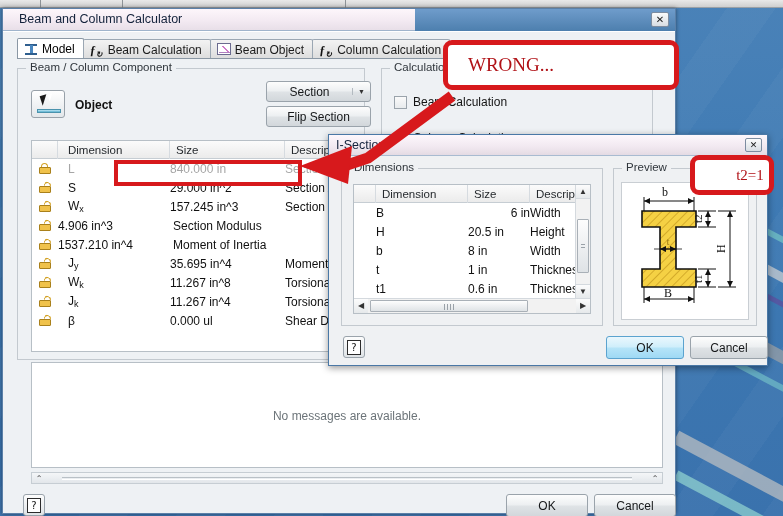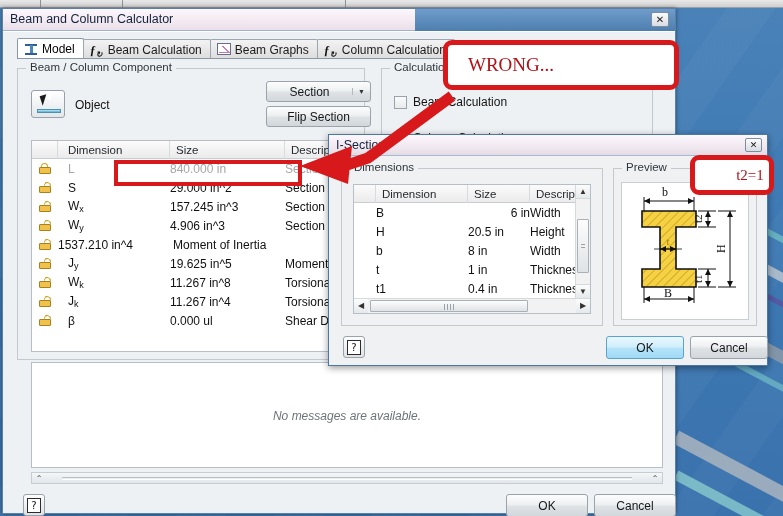--- a/index.html
+++ b/index.html
@@ -23,21 +23,21 @@
     background:linear-gradient(180deg,#ded2dd,#cdbfcd); opacity:.85; }
   .ghost-text { position:absolute; left:240px; top:9px; font-size:9px; color:#8d7f91; letter-spacing:.4px; }
 
   
   #mainwin { position:absolute; left:2px; top:8px; width:674px; height:506px;
     border:1px solid #5b80a8; background:#f0f0f0;
     box-shadow:0 0 4px rgba(0,0,0,.45);
   }
   #mainwin .titlebar { height:22px; background:linear-gradient(180deg,#fdf6fb 0%, #f3eaf2 55%, #e8dfe8 100%);
     border-bottom:1px solid #9fb4cc; position:relative; }
-  #mainwin .titlebar .title { position:absolute; left:7px; top:3px; font-size:12.5px; color:#13223b; }
+  #mainwin .titlebar .title { position:absolute; left:16px; top:3px; font-size:12.5px; color:#13223b; }
   #mainwin .wtabstrip { position:absolute; right:0; top:0; height:22px; width:260px;
     background:linear-gradient(180deg,#6f9ccb,#4d7fae); }
   .winclose { position:absolute; right:6px; top:3px; width:18px; height:15px; border:1px solid #7d8ca0;
     background:linear-gradient(180deg,#fbfbfb,#d8dde3); border-radius:2px; text-align:center;
     font-size:10px; line-height:13px; color:#1b1b1b; font-family:"DejaVu Sans", sans-serif; }
   .clientarea { position:absolute; left:0; top:22px; right:0; bottom:0; background:#eef1f4;
     border-top:1px solid #fff; }
 
   
   .tabrow { position:absolute; left:14px; top:6px; height:21px; display:flex; align-items:flex-end; }
@@ -90,21 +90,21 @@
   .c-desc { flex:1; }
   .lock { display:inline-block; width:12px; height:11px; position:relative; vertical-align:-1px; }
   .lock .body { position:absolute; left:0; bottom:0; width:12px; height:7px; background:#f0c24b;
     border:1px solid #a9801b; border-radius:1px; }
   .lock .shackle { position:absolute; left:2px; top:0; width:7px; height:6px; border:1.5px solid #d3a226;
     border-bottom:none; border-radius:4px 4px 0 0; }
   .lock.open .shackle { left:5px; transform:rotate(22deg); }
   .sub { font-size:9px; vertical-align:-2px; }
 
   
-  .msgpane { position:absolute; background:#fff; border:1px solid #b7bfc6;font-style:italic; }
+  .msgpane { position:absolute; background:#fff; border:1px solid #b7bfc6; }
   .msgpane .txt { position:absolute; left:0; right:0; top:46px; text-align:center; font-size:12px; color:#6c7479; }
   .splitter { position:absolute; height:12px; background:linear-gradient(180deg,#f4f6f8,#e2e6ea);
     border:1px solid #c6cdd3; display:flex; align-items:center; }
   .splitter .bar { flex:1; height:3px; margin:0 16px; border-top:1px solid #b9c0c6; border-bottom:1px solid #fff; }
   .splitter .ar { width:14px; text-align:center; font-size:8px; color:#333; }
 
   .helpbtn { position:absolute; width:22px; height:22px; border:1px solid #9aa3ab; border-radius:3px;
     background:linear-gradient(180deg,#fdfdfd,#dfe3e6); display:flex; align-items:center; justify-content:center; }
   .helpbtn .q { width:14px; height:15px; border:1px solid #2b2b2b; background:#fff; font-size:10px;
     line-height:14px; text-align:center; color:#111; font-family:"DejaVu Sans", sans-serif; }
@@ -189,38 +189,38 @@
         <span class="tab-ico ico-fx">ƒ<sub style="font-size:8px">↻</sub></span>
         <span>Beam Calculation</span>
       </div>
       <div class="tab">
         <span class="tab-ico">
             <span class="ico-graph">
               <b></b>
               <s></s>
             </span>
           </span>
-        <span>Beam Graphs</span>
+        <span>Beam Object</span>
       </div>
       <div class="tab">
         <span class="tab-ico ico-fx">ƒ<sub style="font-size:8px">↻</sub></span>
         <span>Column Calculation</span>
       </div>
     </div>
     <div class="tabline"></div>
 
     <div class="group" style="left:14px; top:36px; width:348px; height:292px;">
       <div class="glabel">Beam / Column Component</div>
     </div>
 
     <div class="objbtn" style="left:28px; top:58px;">
       <span class="cursor"></span>
       <span class="plate"></span>
     </div>
-    <div style="position:absolute; left:72px; top:66px; font-size:12px; color:#121212;">Object</div>
+    <div style="position:absolute; left:72px; top:66px; font-size:12px; color:#121212;font-weight:bold;">Object</div>
 
     <div class="btn" style="position:absolute; left:263px; top:49px; width:105px; height:21px; padding:0;">
       <div style="flex:1; text-align:center;">Section</div>
       <div class="split-arrow">▼</div>
     </div>
     <div class="btn" style="position:absolute; left:263px; top:74px; width:105px; height:21px;">Flip Section</div>
 
     <div class="group" style="left:378px; top:36px; width:272px; height:292px;">
       <div class="glabel">Calculation</div>
     </div>
@@ -254,33 +254,32 @@
             <div class="c-desc">Section Area</div>
           </div>
           <div class="grow">
             <div class="c-lock"><span class="lock open"><span class="shackle"></span><span class="body"></span></span></div>
             <div class="c-dim">W<span class="sub">x</span></div>
             <div class="c-size">157.245 in^3</div>
             <div class="c-desc">Section Modulus</div>
           </div>
           <div class="grow">
             <div class="c-lock"><span class="lock open"><span class="shackle"></span><span class="body"></span></span></div>
-            <div class="c-dim">W<span class="sub">y</span></div>
             <div class="c-size">4.906 in^3</div>
             <div class="c-desc">Section Modulus</div>
           </div>
           <div class="grow">
             <div class="c-lock"><span class="lock open"><span class="shackle"></span><span class="body"></span></span></div>
             <div class="c-size">1537.210 in^4</div>
             <div class="c-desc">Moment of Inertia</div>
           </div>
           <div class="grow">
             <div class="c-lock"><span class="lock open"><span class="shackle"></span><span class="body"></span></span></div>
             <div class="c-dim">J<span class="sub">y</span></div>
-            <div class="c-size">19.625 in^5</div>
+            <div class="c-size">35.695 in^4</div>
             <div class="c-desc">Moment of Inertia</div>
           </div>
           <div class="grow">
             <div class="c-lock"><span class="lock open"><span class="shackle"></span><span class="body"></span></span></div>
             <div class="c-dim">W<span class="sub">k</span></div>
             <div class="c-size">11.267 in^8</div>
             <div class="c-desc">Torsional Section M</div>
           </div>
           <div class="grow">
             <div class="c-lock"><span class="lock open"><span class="shackle"></span><span class="body"></span></span></div>
@@ -353,21 +352,21 @@
           </div>
           <div class="grow" style="height: 19px;">
             <div style="width:22px;"></div>
             <div style="width:92px;">t</div>
             <div style="width:62px;">1 in</div>
             <div style="flex:1; overflow:hidden; white-space:nowrap;">Thicknes</div>
           </div>
           <div class="grow" style="height: 19px;">
             <div style="width:22px;"></div>
             <div style="width:92px;">t1</div>
-            <div style="width:62px;">0.4 in</div>
+            <div style="width:62px;">0.6 in</div>
             <div style="flex:1; overflow:hidden; white-space:nowrap;">Thicknes</div>
           </div>
         </div>
       <div class="vscroll" style="top:0; bottom:15px;">
         <div class="ar">▲</div>
         <div class="thumb">
             <div class="grip"></div>
           </div>
         <div class="ar bot">▼</div>
       </div>

